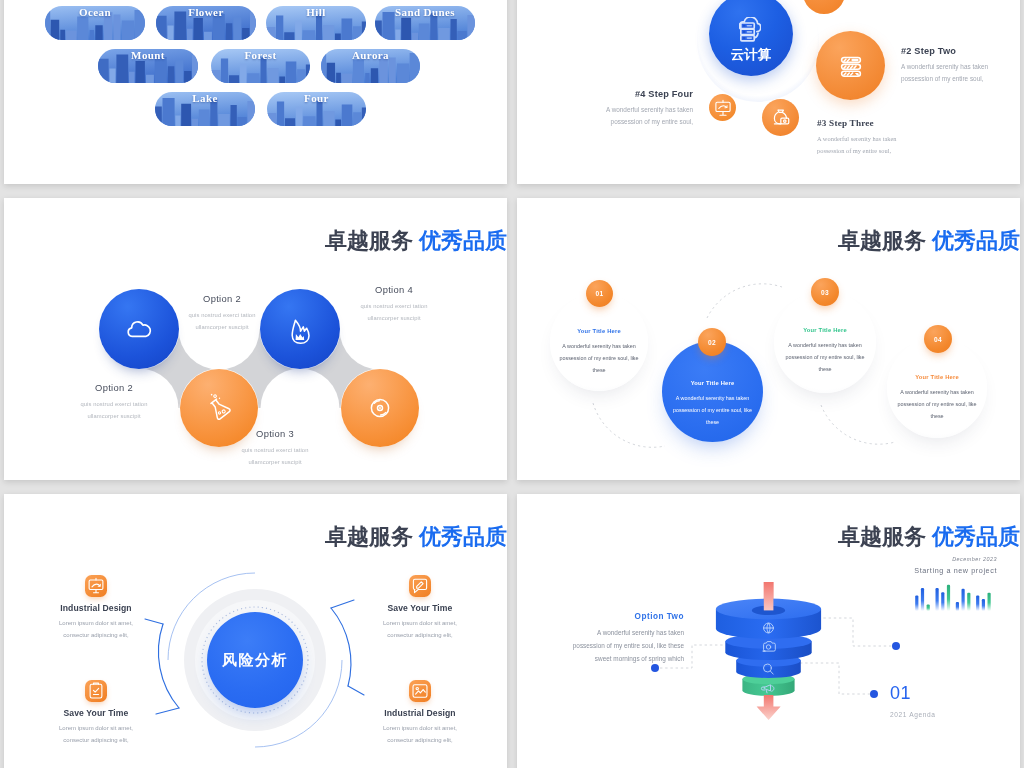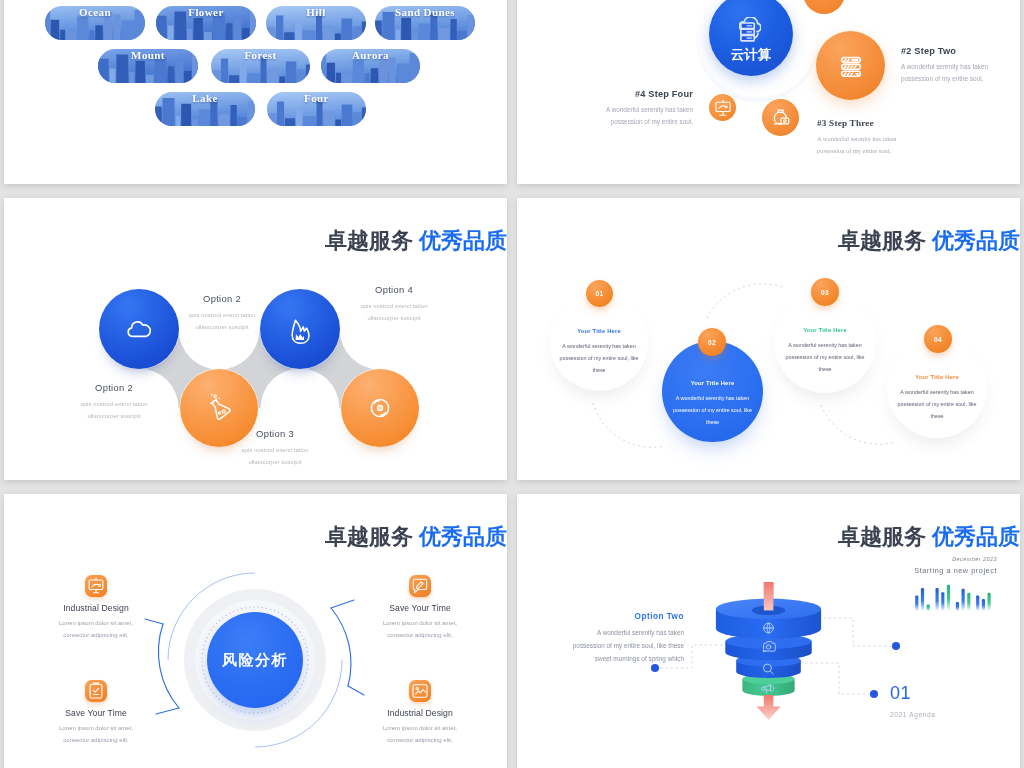--- a/index.html
+++ b/index.html
@@ -127,21 +127,21 @@
   .rcore{position:absolute;left:203px;top:118px;width:96px;height:96px;border-radius:50%;
      background:radial-gradient(circle at 42% 30%,#3c7df7,#2a6cf2 58%,#2263ee 100%);
      display:flex;align-items:center;justify-content:center;color:#fff;
      font-size:15px;font-weight:bold;letter-spacing:1.5px;
      box-shadow:0 8px 18px -6px rgba(35,95,220,.45);}
   .fi{position:absolute;width:112px;text-align:center;}
   .ficon{width:22px;height:22px;margin:0 auto;border-radius:6.5px;
      background:linear-gradient(145deg,#fba257,#f07e22);
      box-shadow:0 3px 6px -2px rgba(235,125,40,.45);}
   .ficon svg{width:22px;height:22px;display:block;}
-  .fih{font-size:8.6px;color:#3a4151;font-weight:normal;margin-top:6px;letter-spacing:.1px;white-space:nowrap;}
+  .fih{font-size:8.6px;color:#3a4151;font-weight:bold;margin-top:6px;letter-spacing:.1px;white-space:nowrap;}
   .fib{font-size:6px;color:#9aa0ac;line-height:1.95;margin-top:5px;width:76px;margin-left:auto;margin-right:auto;}
   .fi1{left:36px; top:81px;}
   .fi2{left:36px; top:186px;}
   .fi3{left:360px;top:81px;}
   .fi4{left:360px;top:186px;}
 
   
   #s6 .funnel,#s6 .dash6{position:absolute;left:0;top:0;width:503px;height:282px;}
   .s6txt{position:absolute;left:50px;top:118px;width:117px;text-align:right;}
   .s6h{font-size:8.2px;color:#2f72e8;font-weight:bold;letter-spacing:.5px;}

